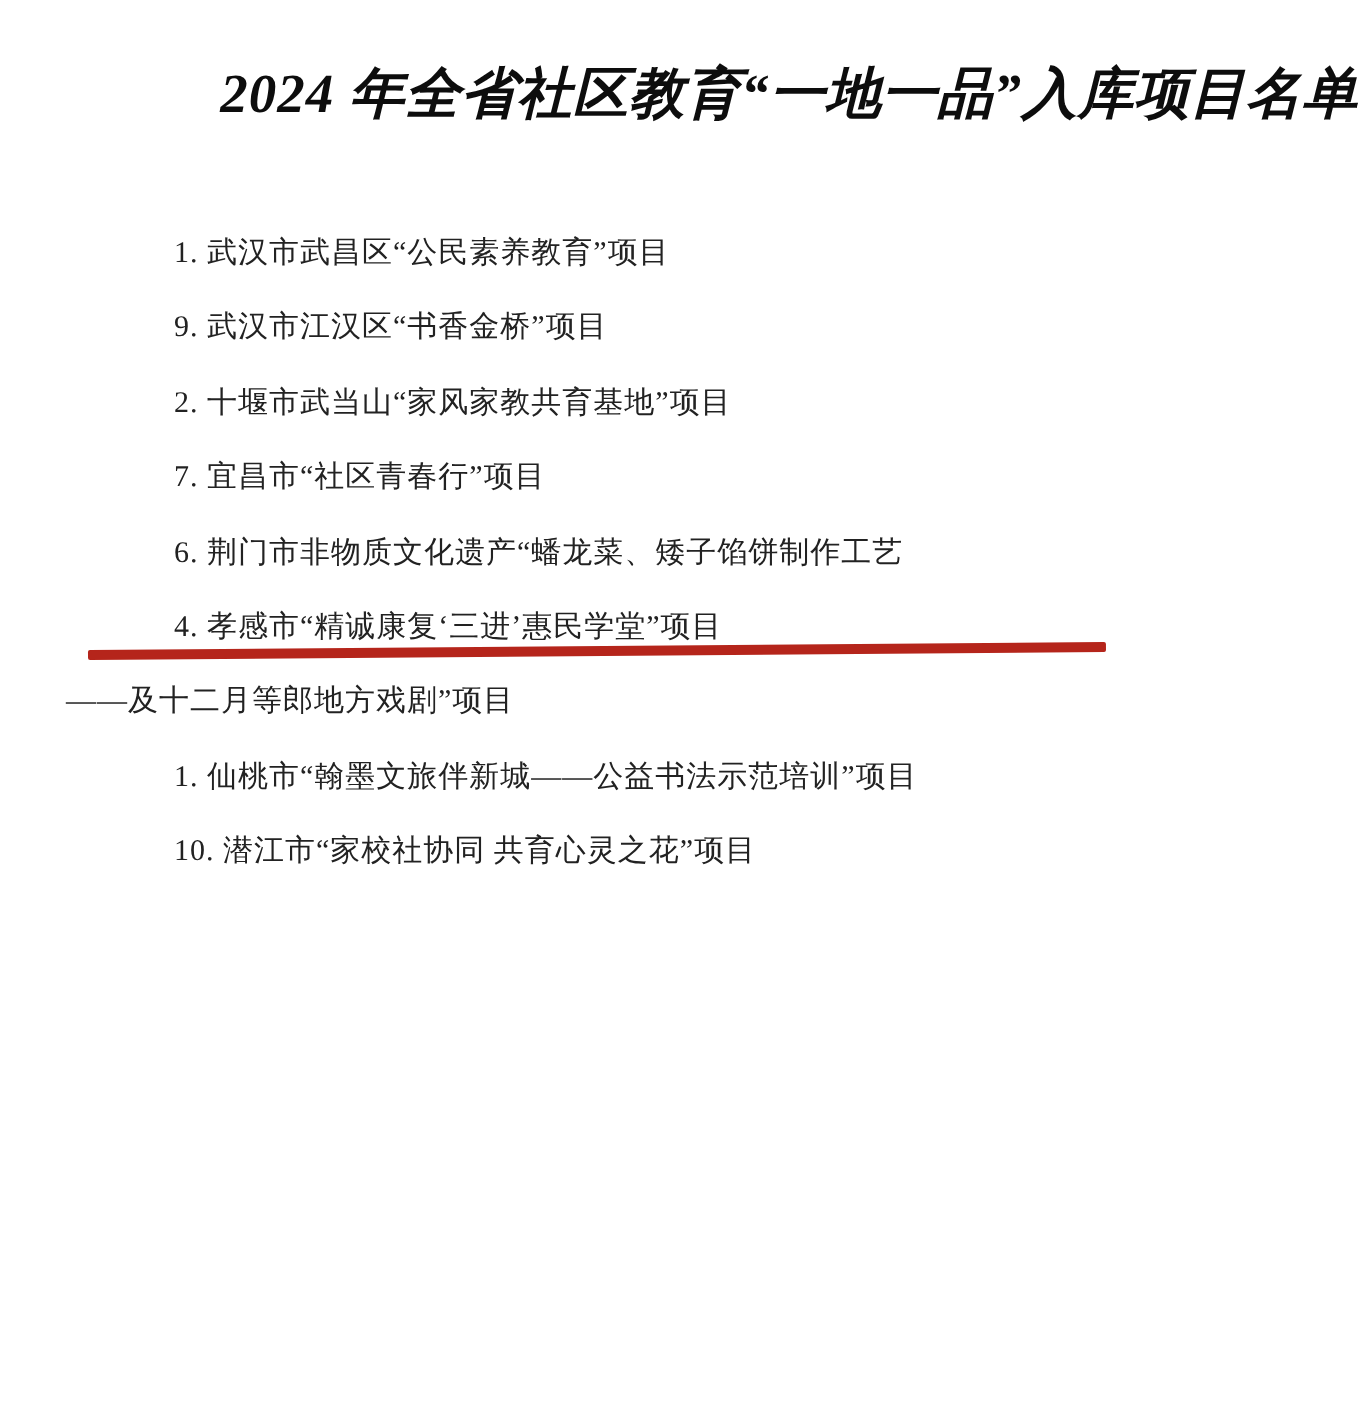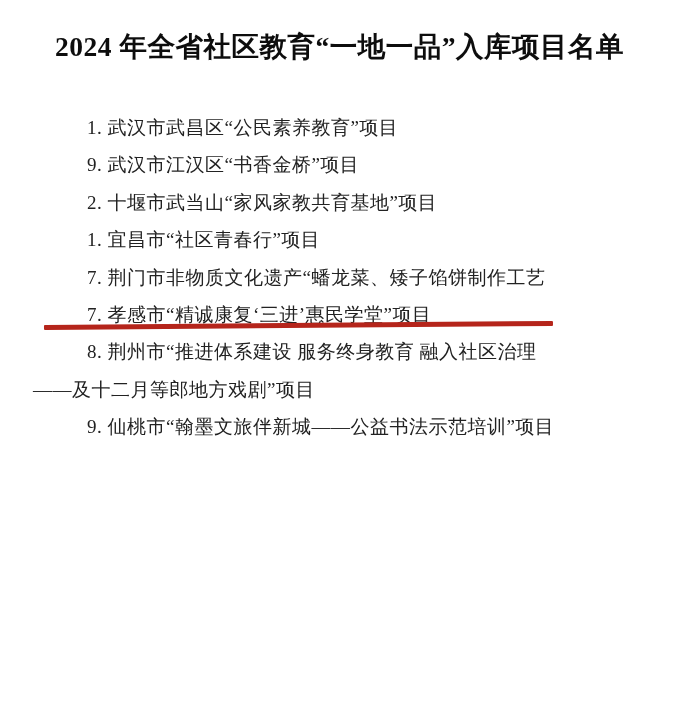--- a/index.html
+++ b/index.html
@@ -12,31 +12,32 @@
     position: relative;
   }
   .page {
     width: 679px;
     height: 707px;
     background: #ffffff;
     position: relative;
   }
   .doc-title {
     margin-top: 27px;
-    text-align: center;
+    text-align: right;
     font-size: 27.5px;
     font-weight: bold;
     color: #0d0d0d;
     letter-spacing: 0.5px;
     line-height: 40px;
     font-family: "Liberation Serif", "DejaVu Serif", serif;
+    font-style: italic;
   }
   .list {
     margin: 42px 28px 0 33px;
-    font-size: 19px;
+    font-size: 15px;
     color: #222222;
     letter-spacing: 0.5px;
   }
   .line {
     display: block;
     height: 37.4px;
     line-height: 37.4px;
     white-space: nowrap;
     position: relative;
   }
@@ -63,32 +64,32 @@
   <h1 class="doc-title">2024 年全省社区教育“一地一品”入库项目名单</h1>
 
   <div class="list">
 
     <p class="line indent">1. 武汉市武昌区“公民素养教育”项目</p>
 
     <p class="line indent">9. 武汉市江汉区“书香金桥”项目</p>
 
     <p class="line indent">2. 十堰市武当山“家风家教共育基地”项目</p>
 
-    <p class="line indent">1. 宜昌市“社区青春行”项目</p>
+    <p class="line indent">7. 宜昌市“社区青春行”项目</p>
 
 
-    <p class="line indent">7. 荆门市非物质文化遗产“蟠龙菜、矮子馅饼制作工艺</p>
+    <p class="line indent">6. 荆门市非物质文化遗产“蟠龙菜、矮子馅饼制作工艺</p>
 
 
     <p class="line indent">
-      <span>7. 孝感市“精诚康复‘三进’惠民学堂”项目</span>
+      <span>4. 孝感市“精诚康复‘三进’惠民学堂”项目</span>
       <span class="red-underline" style="background: rgb(181, 37, 27);"></span>
     </p>
 
-    <p class="line indent">8. 荆州市“推进体系建设 服务终身教育 融入社区治理</p>
 
     <p class="line cont">——及十二月等郎地方戏剧”项目</p>
 
-    <p class="line indent">9. 仙桃市“翰墨文旅伴新城——公益书法示范培训”项目</p>
+    <p class="line indent">1. 仙桃市“翰墨文旅伴新城——公益书法示范培训”项目</p>
 
+    <p class="line indent">10. 潜江市“家校社协同 共育心灵之花”项目</p>
 
   </div>
 </div>
 
 </body></html>

